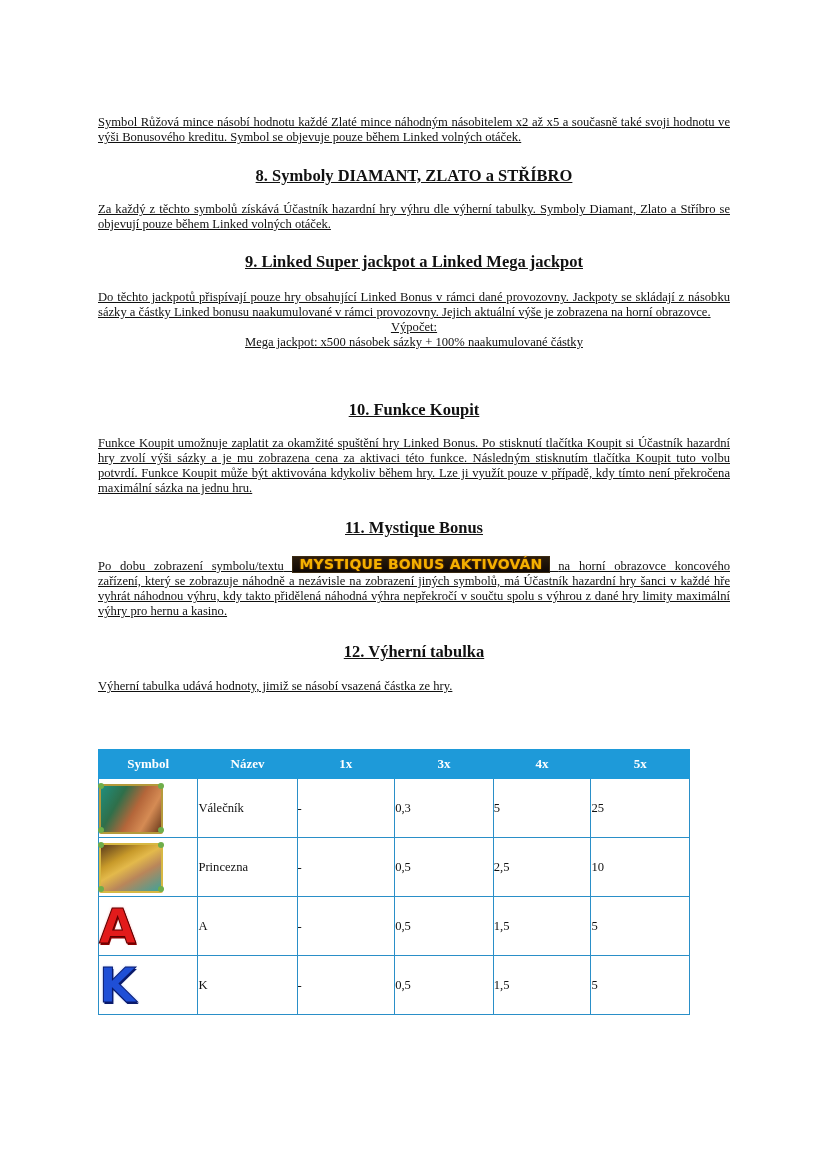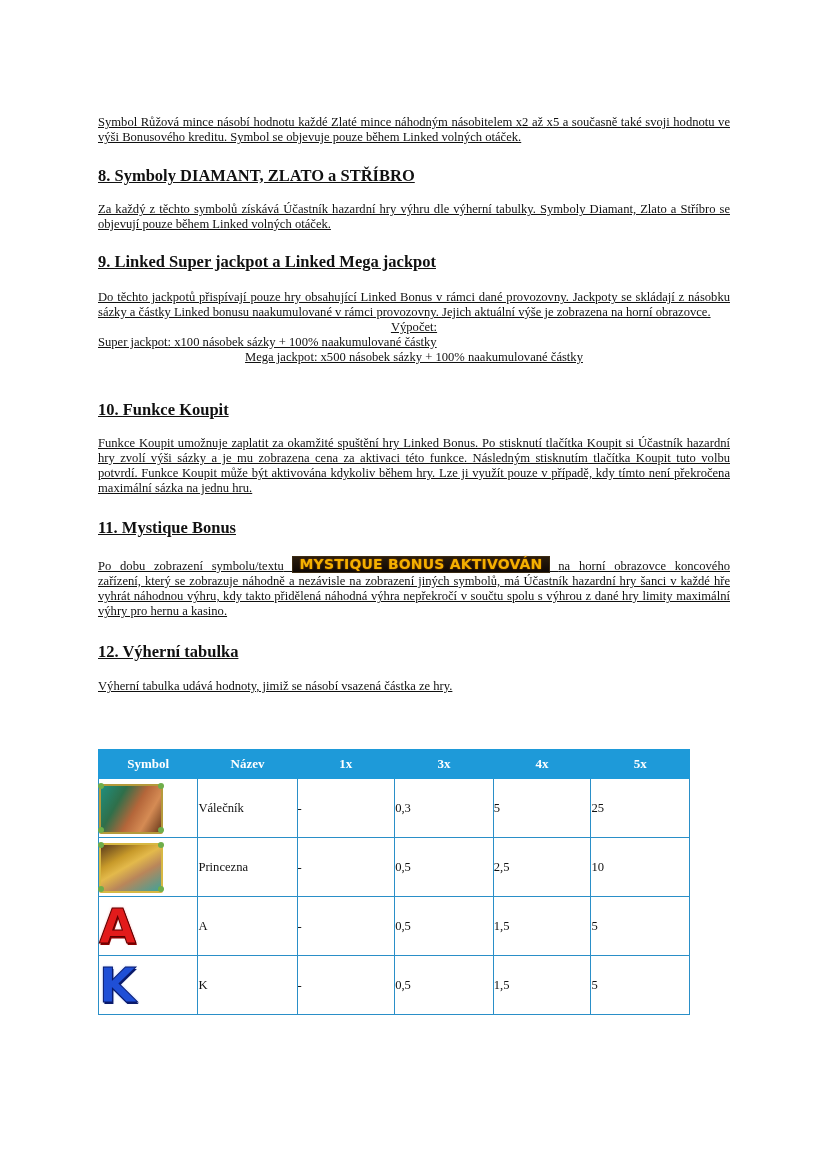--- a/index.html
+++ b/index.html
@@ -1,20 +1,20 @@
 <!DOCTYPE html>
 <html><head>
 <meta charset="utf-8">
 <style>
   html, body { margin: 0; padding: 0; background: #ffffff; }
   body { width: 827px; height: 1169px; position: relative; overflow: hidden;
          font-family: "Liberation Serif", "DejaVu Serif", serif; color: #111; }
   .page { position: absolute; left: 98px; top: 0; width: 632px; }
   p { margin: 0; font-size: 12.6px; line-height: 15px; text-align: justify; }
-  h2 { margin: 0; font-size: 16.5px; font-weight: bold; line-height: 20px; }
+  h2 { margin: 0; font-size: 16.5px; font-weight: bold; line-height: 20px; text-align: center; }
   .blk { position: absolute; left: 0; width: 632px; text-decoration: underline; }
   .badge { display: inline-block; background: linear-gradient(#2a1c0c, #0f0804);
            color: #f4b000; font-family: "DejaVu Sans", sans-serif; font-weight: bold;
            font-size: 14px; letter-spacing: 0.2px; padding: 1px 6px 2px 6px;
            vertical-align: 1px; border: 1px solid #3b2a12; line-height: 12px;
            text-shadow: 0 0 2px #a05000; }
   table.pay { position: absolute; left: 98px; top: 709px; width: 592px;
               border-collapse: collapse; font-size: 12.6px; margin-top: 40px; }
   table.pay th { background: #1e9ad9; color: #ffffff; font-weight: bold;
                  height: 28px; font-size: 13px; border: 1px solid #1e9ad9; padding: 0; }
@@ -46,21 +46,20 @@
   <div class="blk" style="top:202px">
     <p>Za každý z těchto symbolů získává Účastník hazardní hry výhru dle výherní tabulky. Symboly Diamant, Zlato a Stříbro se objevují pouze během Linked volných otáček.</p>
   </div>
 
   <div class="blk" style="top:252px">
     <h2>9. Linked Super jackpot a Linked Mega jackpot</h2>
   </div>
   <div class="blk" style="top:290px">
     <p>Do těchto jackpotů přispívají pouze hry obsahující Linked Bonus v rámci dané provozovny. Jackpoty se skládají z násobku sázky a částky Linked bonusu naakumulované v rámci provozovny. Jejich aktuální výše je zobrazena na horní obrazovce.</p>
     <p style="text-align:center">Výpočet:</p>
-    <p style="text-align:left">Super jackpot: x100 násobek sázky + 100% naakumulované částky</p>
     <p style="text-align:center">Mega jackpot: x500 násobek sázky + 100% naakumulované částky</p>
   </div>
 
   <div class="blk" style="top:400px">
     <h2>10. Funkce Koupit</h2>
   </div>
   <div class="blk" style="top:436px">
     <p>Funkce Koupit umožnuje zaplatit za okamžité spuštění hry Linked Bonus. Po stisknutí tlačítka Koupit si Účastník hazardní hry zvolí výši sázky a je mu zobrazena cena za aktivaci této funkce. Následným stisknutím tlačítka Koupit tuto volbu potvrdí. Funkce Koupit může být aktivována kdykoliv během hry. Lze ji využít pouze v případě, kdy tímto není překročena maximální sázka na jednu hru.</p>
   </div>
 

